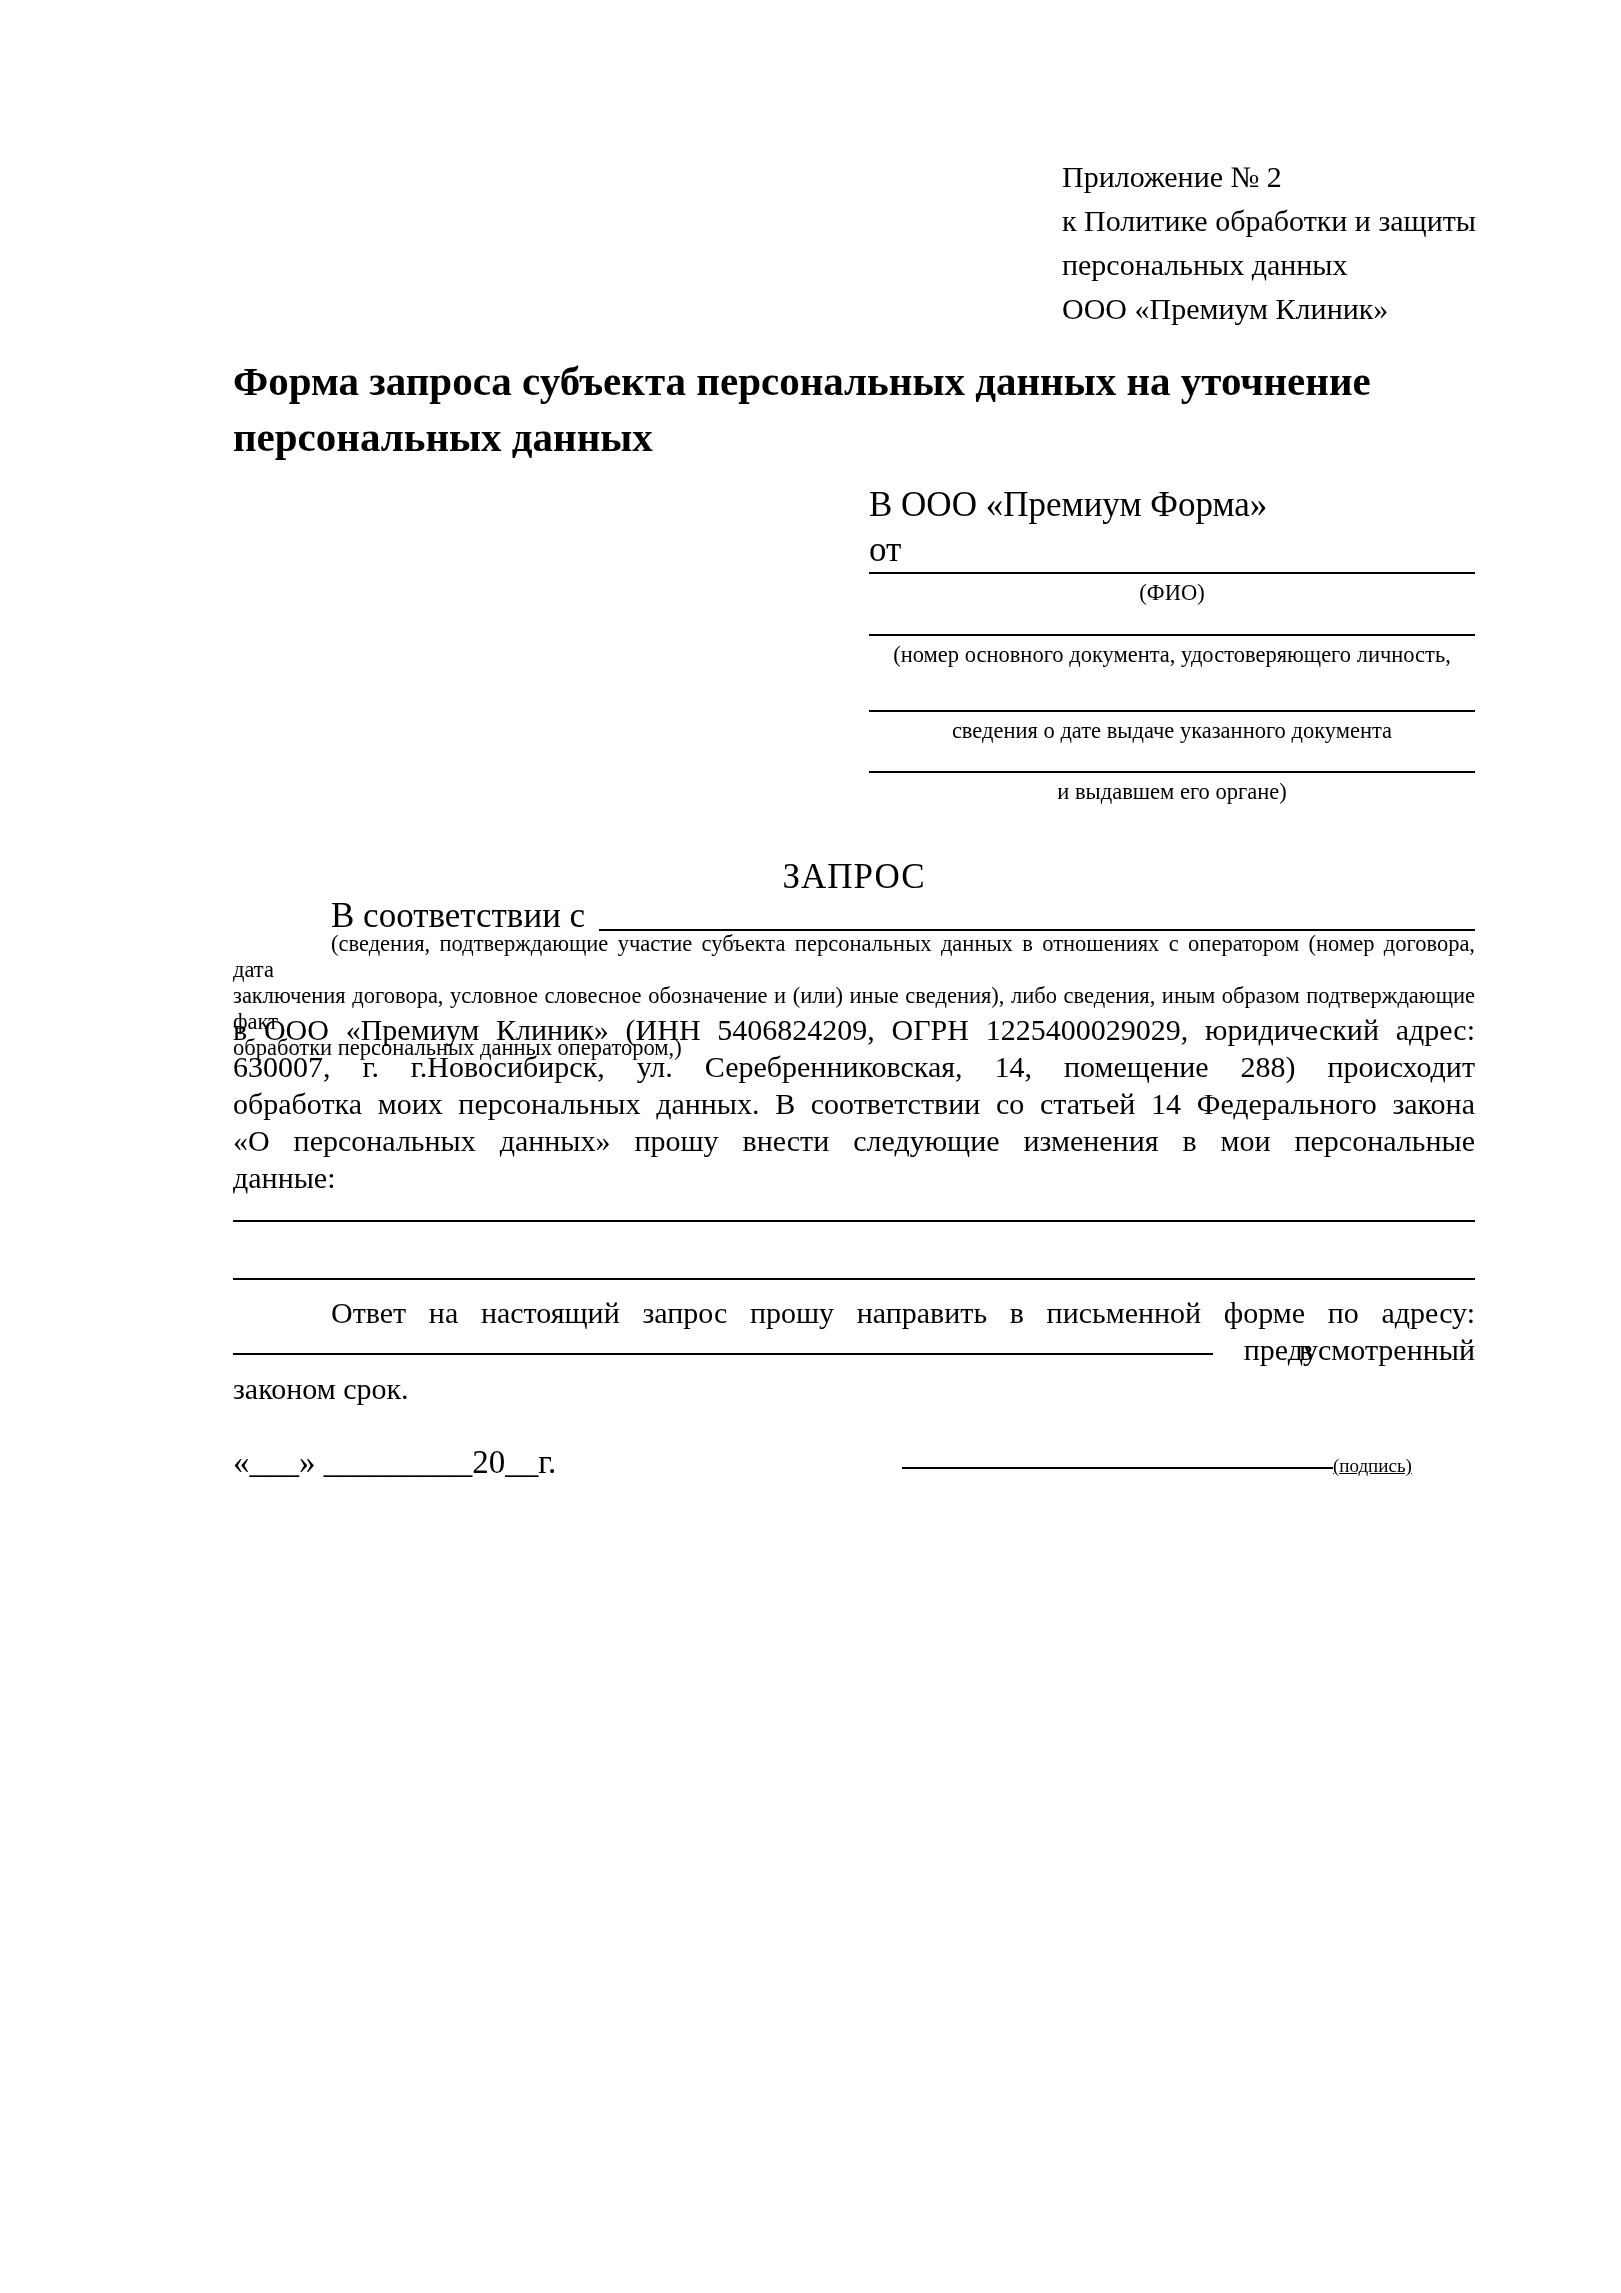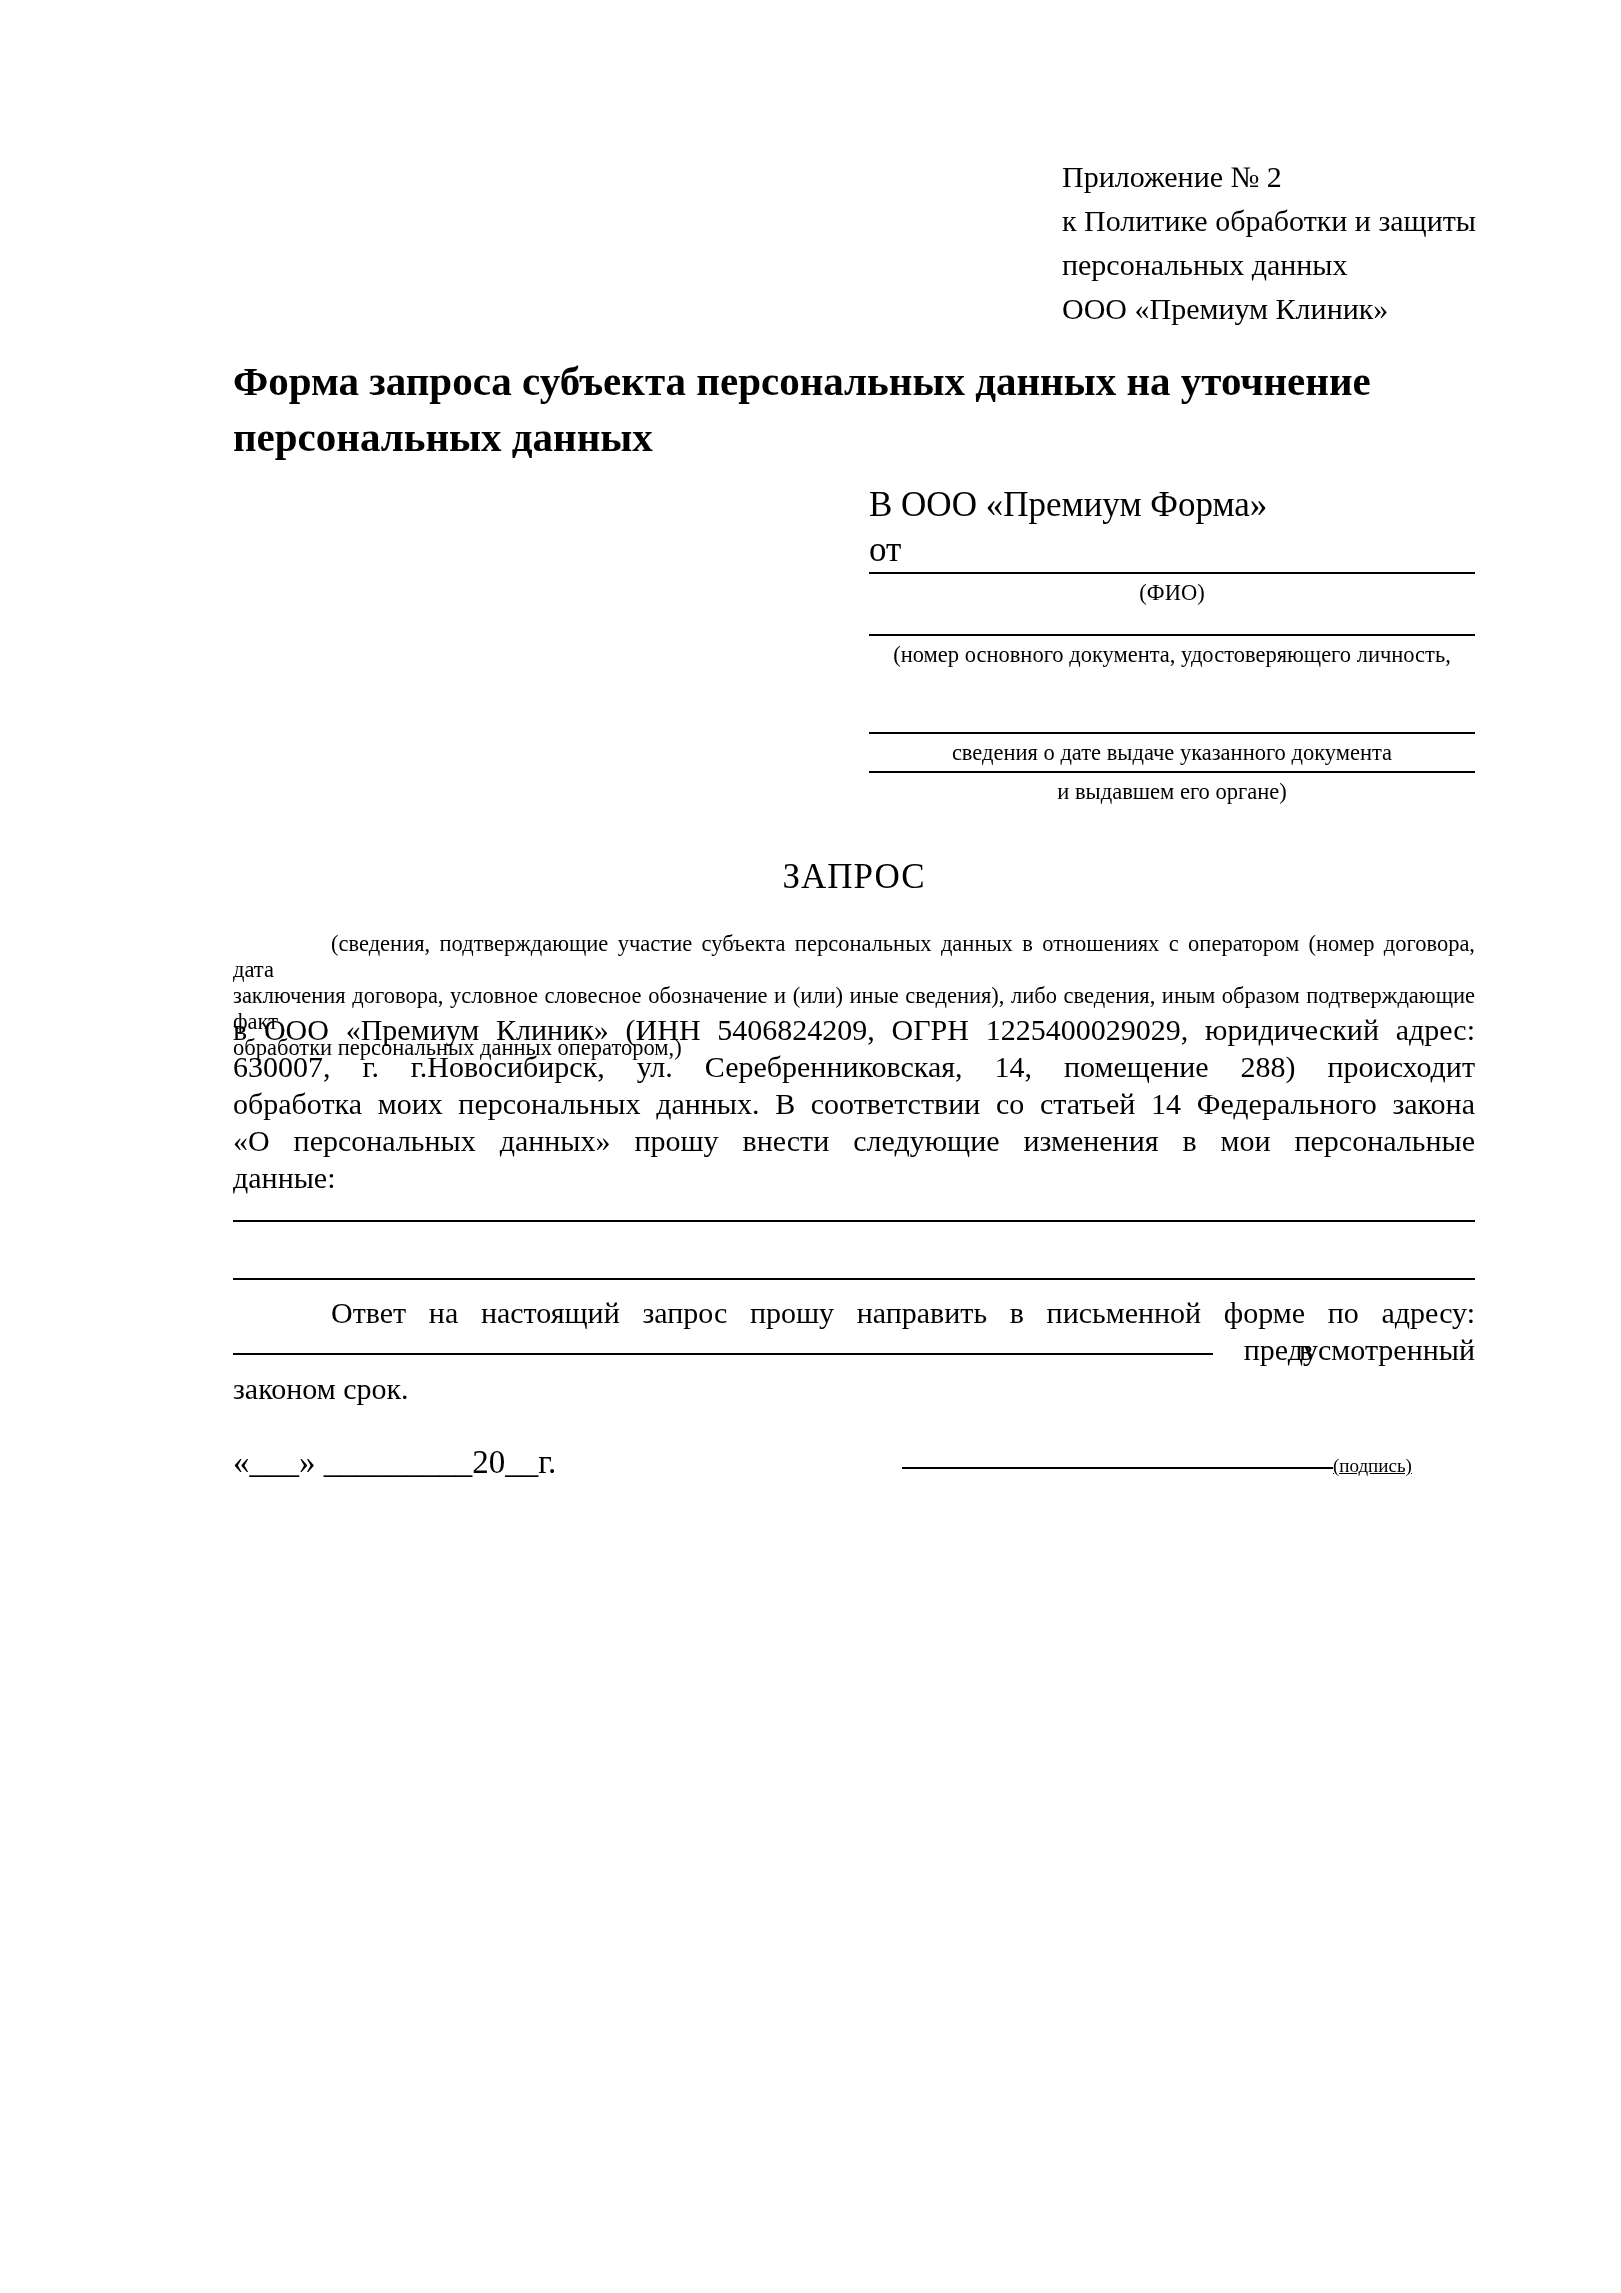--- a/index.html
+++ b/index.html
@@ -23,21 +23,21 @@
     font-weight: bold;
     font-size: 41px; line-height: 56px;
   }
 
   
   .addr-to   { left: 869px; top: 482px; font-size: 35px; line-height: 45px; }
   .addr-from { left: 869px; top: 527px; font-size: 35px; line-height: 45px; }
   .addr-unit { left: 869px; width: 606px; }
   .addr-unit .line { width: 606px; height: 0; border-top: 2.9px solid #000; }
   .addr-unit .cap  { margin-top: 5.9px; font-size: 22.5px; line-height: 25.5px; text-align: center; }
-  .a1 { top: 572px; } .a2 { top: 634px; } .a3 { top: 732px; } .a4 { top: 771px; }
+  .a1 { top: 572px; } .a2 { top: 634px; } .a3 { top: 710px; } .a4 { top: 771px; }
 
   
   .zapros { left: 233px; top: 855px; width: 1242px; text-align: center;
             font-size: 35px; line-height: 43px; letter-spacing: 1px; }
   .intro  { left: 233px; top: 894px; width: 1242px; display: flex;
             font-size: 35px; line-height: 43px; }
   .intro .ind { width: 98px; flex: 0 0 98px; }
   .intro .fill { flex: 1 1 auto; border-bottom: 2.9px solid #000;
                  margin-left: 13.7px; margin-bottom: 5.9px; }
 
@@ -97,20 +97,25 @@
     <div class="line"></div>
     <div class="cap">сведения о дате выдаче указанного документа</div>
   </div>
   <div class="abs addr-unit a4">
     <div class="line"></div>
     <div class="cap">и выдавшем его органе)</div>
   </div>
 
   <div class="abs zapros">ЗАПРОС</div>
 
+  <div class="abs intro">
+    <span class="ind"></span>
+    <span>В соответствии с</span>
+    <span class="fill"></span>
+  </div>
 
   <div class="abs cap-para">
     <div class="cl1 jl">(сведения, подтверждающие участие субъекта персональных данных в отношениях с оператором (номер договора, дата</div>
     <div class="jl">заключения договора, условное словесное обозначение и (или) иные сведения), либо сведения, иным образом подтверждающие факт</div>
     <div>обработки персональных данных оператором,)</div>
   </div>
 
   <div class="abs main-para">
     <div class="jl">в ООО «Премиум Клиник» (ИНН 5406824209, ОГРН 1225400029029, юридический адрес:</div>
     <div class="jl">630007, г. г.Новосибирск, ул. Серебренниковская, 14, помещение 288) происходит</div>

